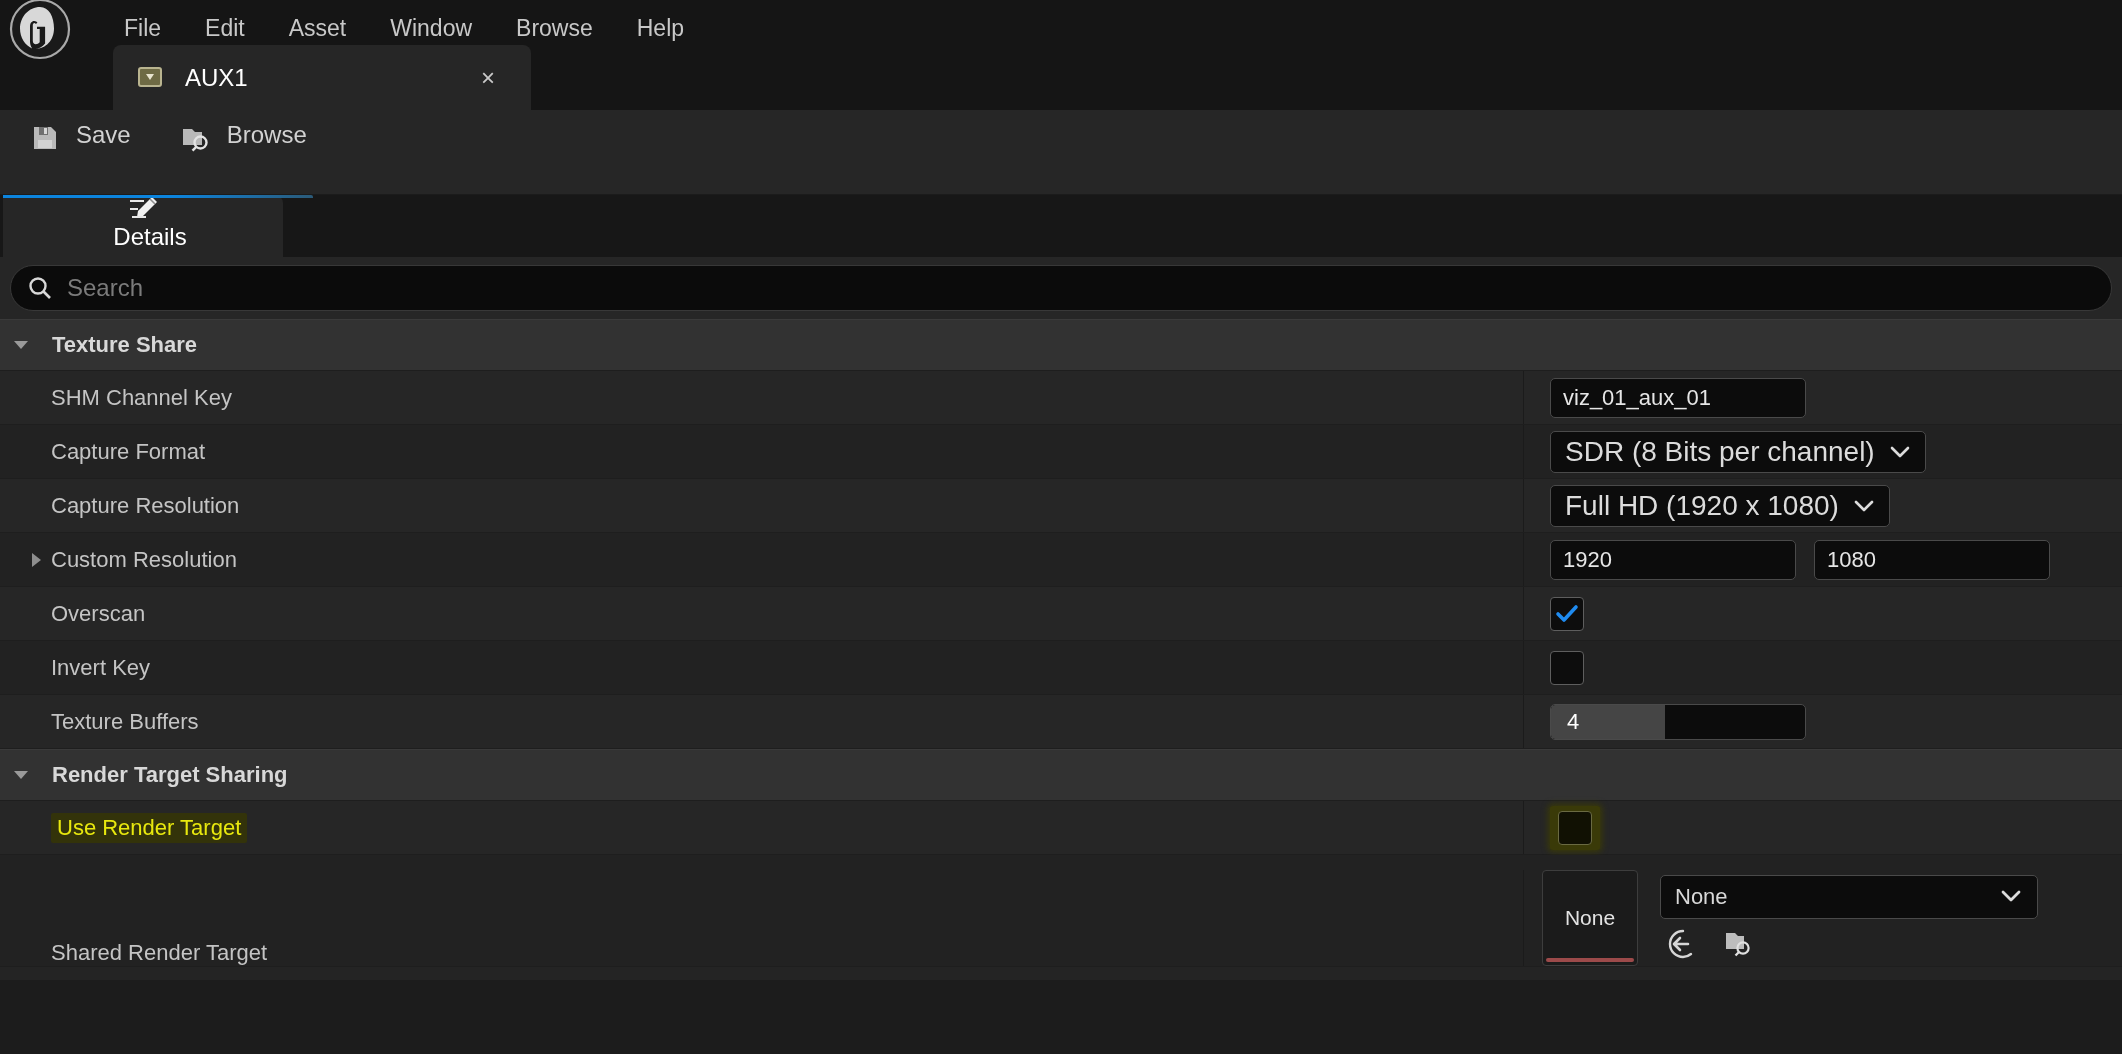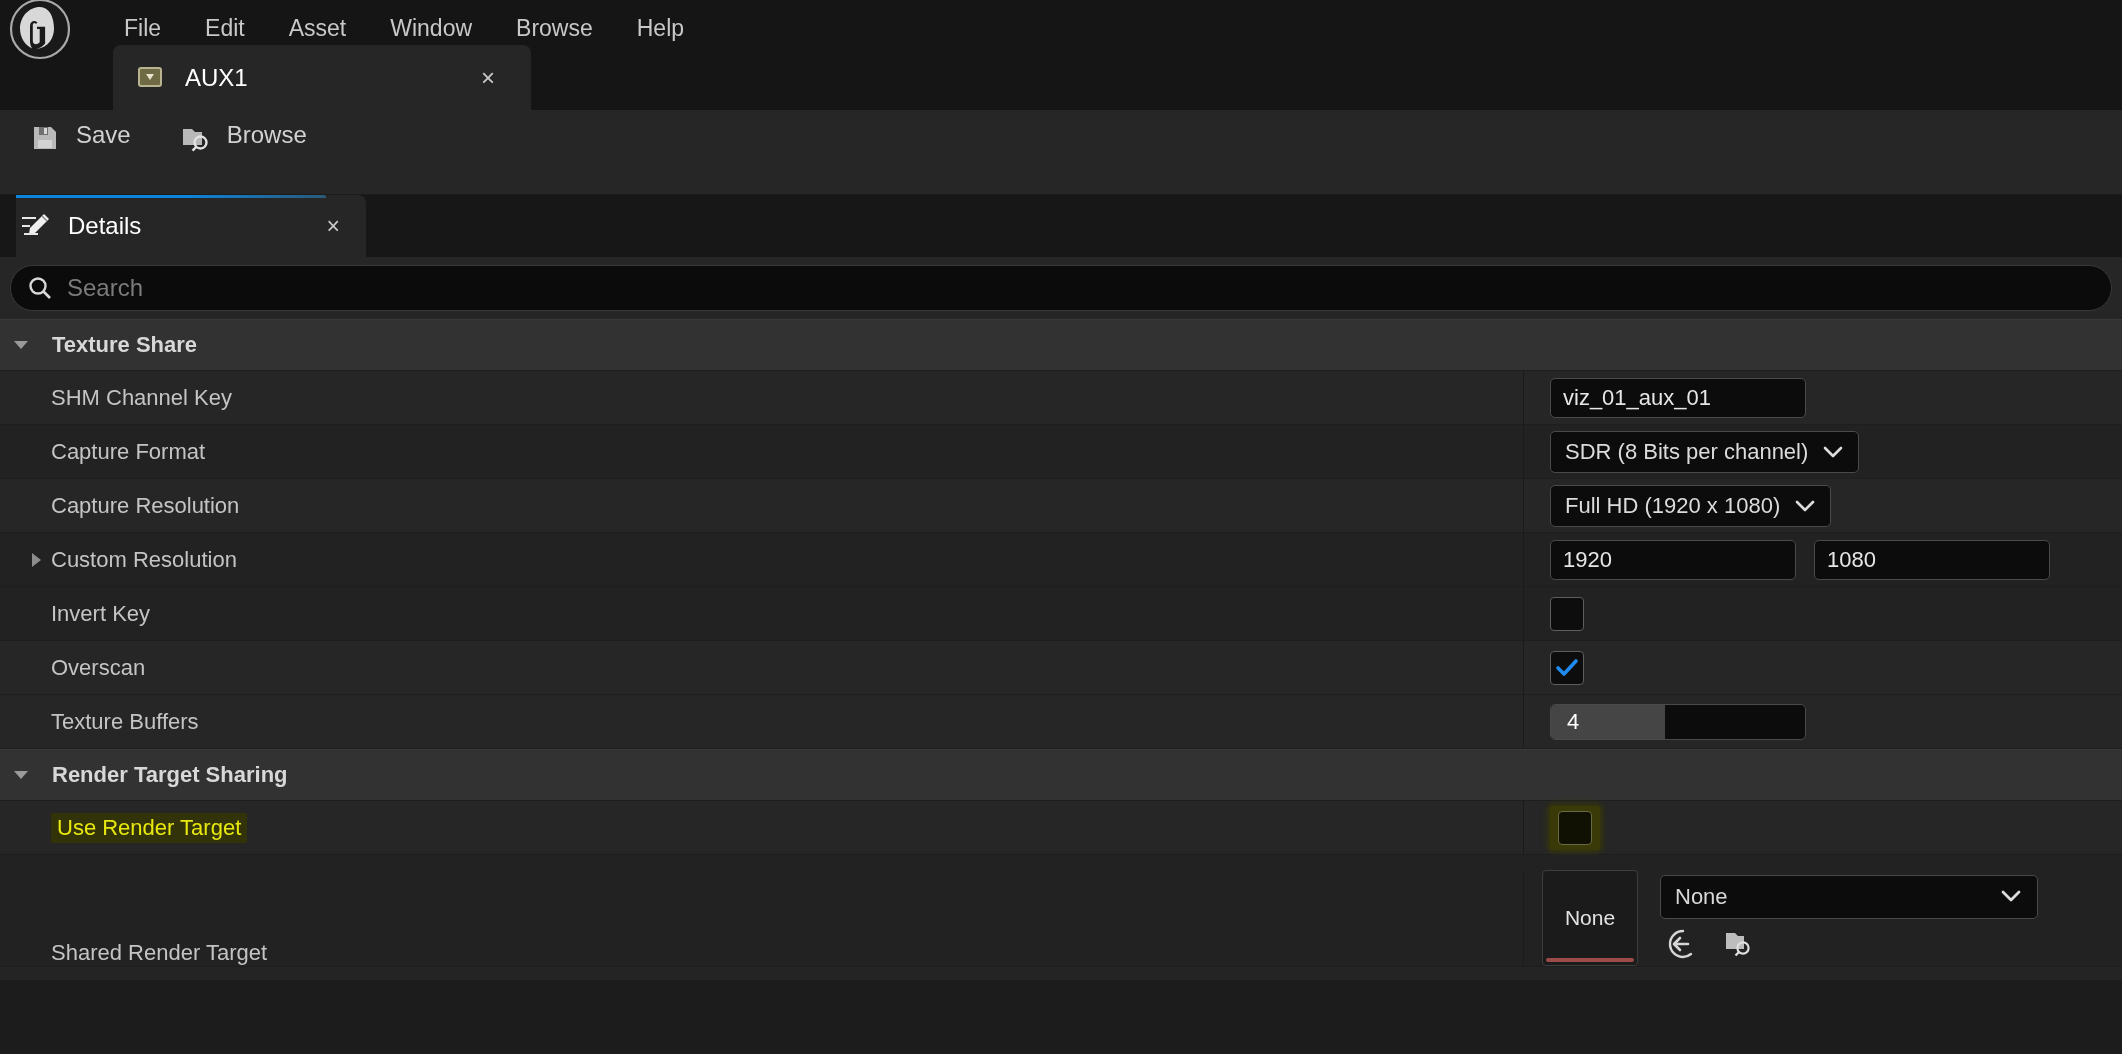--- a/index.html
+++ b/index.html
@@ -67,24 +67,24 @@
   }
   .tb-btn .tb-ico { width: 34px; height: 34px; display:flex; align-items:center; justify-content:center; }
   .tb-btn .tb-lbl { color: #d2d2d2; font-size: 24px; margin-left: 14px; }
 
   
   .panel-tabrow {
     position: absolute; top: 195px; left: 0; width: 2122px; height: 62px;
     background: #171717;
   }
   .panel-tab {
-    position: absolute; left: 16px; top: 0; width: 350px; height: 62px;
+    position: absolute; left: 3px; top: 0; width: 280px; height: 62px;
     background: #262626;
     border-radius: 0 8px 0 0;
-    display: flex; align-items: center;
+    display: flex; align-items: center; flex-direction: column;
   }
   .panel-tab-accent {
     position: absolute; left: 0; top: 0; width: 310px; height: 3px;
     background: linear-gradient(to right, #0c84dd 0%, #0c84dd 55%, #2b5a78 100%);
     border-radius: 0 2px 0 0;
   }
   .panel-tab-icon { margin-left: 2px; width: 36px; height: 32px; display:flex; align-items:center; justify-content:center;}
   .panel-tab-label { color:#ffffff; font-size: 24px; margin-left: 14px; flex:1; }
   .panel-tab-close { color:#c9c9c9; font-size:23px; margin-right: 26px; cursor:default; }
 
@@ -149,21 +149,21 @@
     padding: 0 12px; display: flex; align-items: center;
     font-family: "Liberation Sans", sans-serif;
     outline: none;
   }
   .tinput.w1 { width: 256px; }
   .tinput.num { width: 246px; }
   .tinput.num2 { width: 236px; margin-left: 18px; }
 
   .combo {
     height: 42px; background: #0c0c0c; border: 1px solid #4a4a4a;
-    border-radius: 5px; color: #dcdcdc; font-size: 22px;
+    border-radius: 5px; color: #dcdcdc; font-size: 28px;
     display: inline-flex; align-items: center; padding: 0 14px;
     cursor: default; white-space: nowrap;
   }
   .combo .cv { margin-right: 14px; }
   .combo .chev { display:flex; align-items:center; }
 
   .chk {
     width: 34px; height: 34px; border-radius: 4px;
     background: #0d0d0d; border: 1px solid #5e5e5e;
     display: flex; align-items: center; justify-content: center;
@@ -368,41 +368,41 @@
           </svg>
       </div>
       <div class="pname-text">Custom Resolution</div>
     </div>
     <div class="pval">
       <div class="tinput num">1920</div>
       <div class="tinput num2">1080</div>
     </div>
   </div>
 
-  <div class="prow alt">
-    <div class="pname">
-      <div class="pname-spacer"></div>
-      <div class="pname-text">Invert Key</div>
-    </div>
-    <div class="pval">
-      <div class="chk"></div>
-    </div>
-  </div>
-
   <div class="prow">
     <div class="pname">
       <div class="pname-spacer"></div>
       <div class="pname-text">Overscan</div>
     </div>
     <div class="pval">
       <div class="chk">
         <svg width="24" height="20" viewBox="0 0 24 20" aria-hidden="true">
           <path d="M3 10l6 6L21 3" fill="none" stroke="#1f8bf0" stroke-width="3.6" stroke-linecap="round" stroke-linejoin="round"></path>
         </svg>
       </div>
+    </div>
+  </div>
+
+  <div class="prow alt">
+    <div class="pname">
+      <div class="pname-spacer"></div>
+      <div class="pname-text">Invert Key</div>
+    </div>
+    <div class="pval">
+      <div class="chk"></div>
     </div>
   </div>
 
   <div class="prow">
     <div class="pname">
       <div class="pname-spacer"></div>
       <div class="pname-text">Texture Buffers</div>
     </div>
     <div class="pval">
       <div class="slider">

